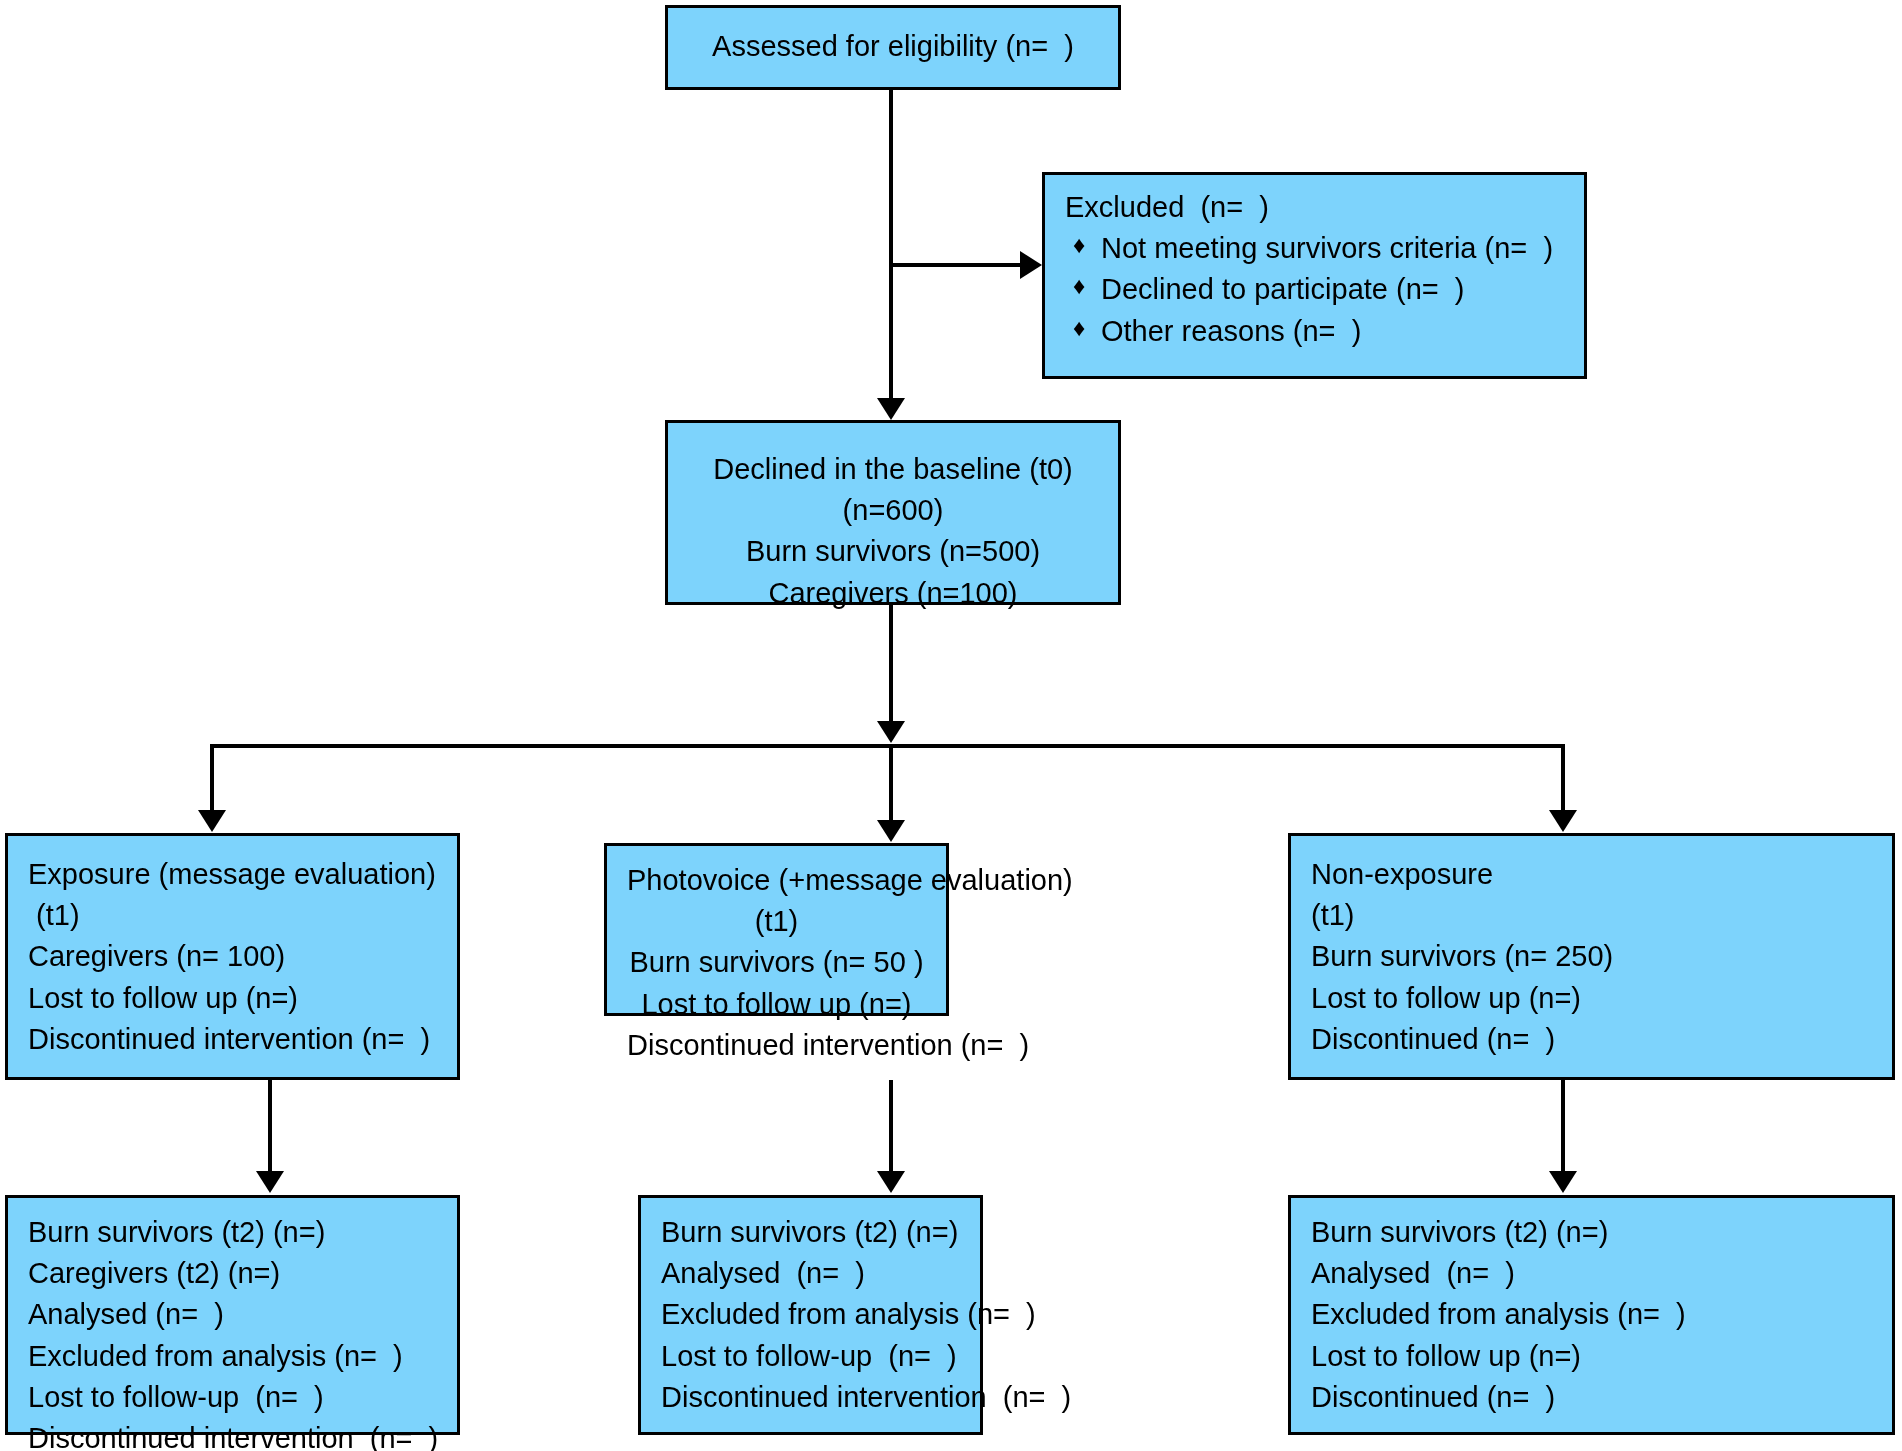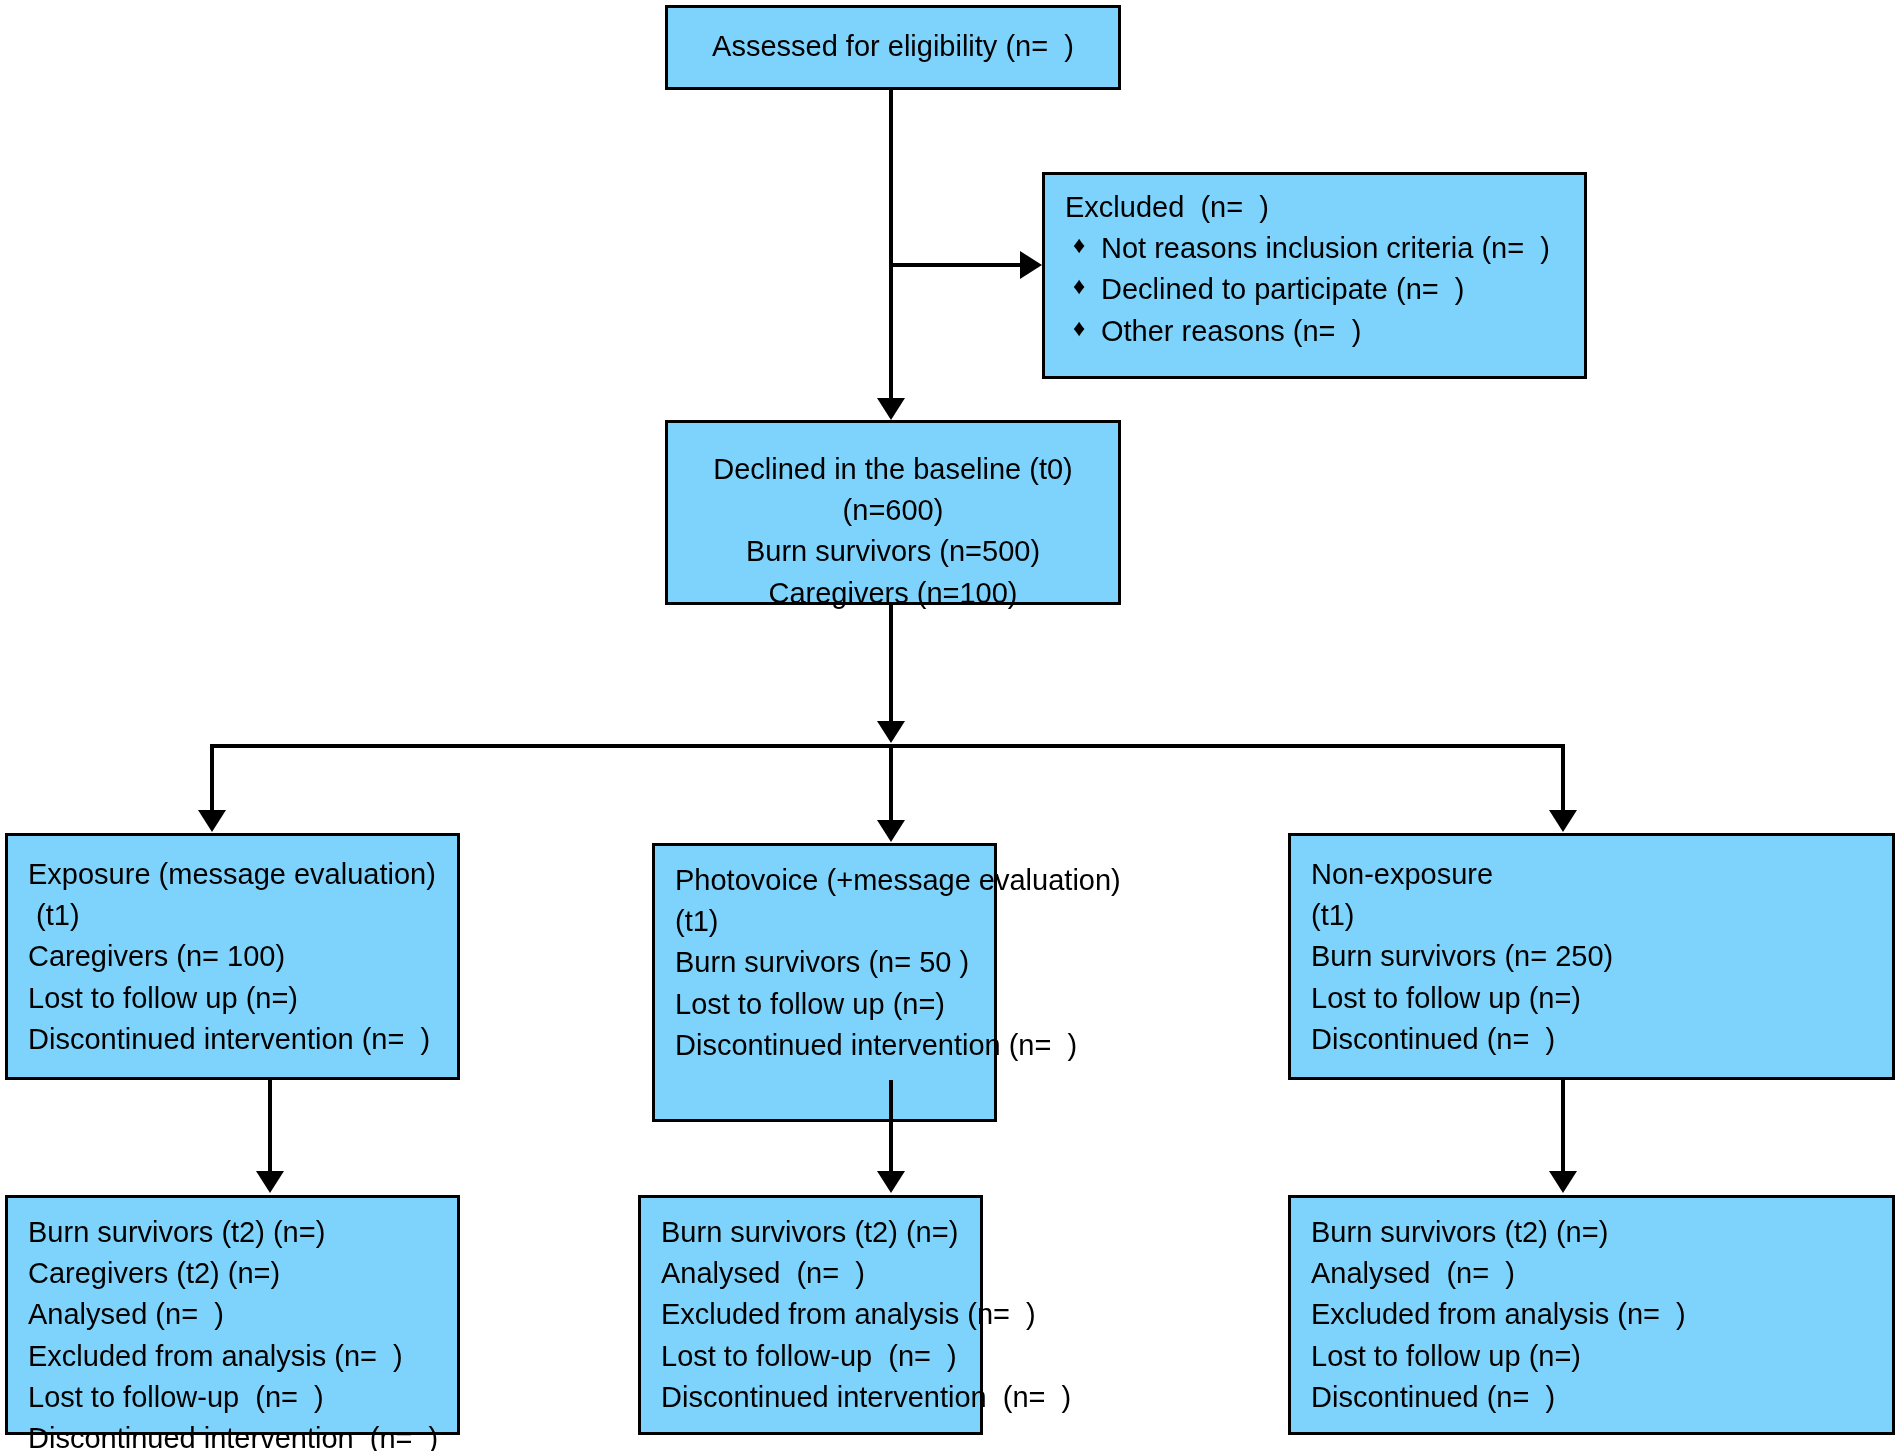--- a/index.html
+++ b/index.html
@@ -82,21 +82,21 @@
       <div class="ln">Assessed for eligibility (n=  )</div>
     </div>
   </div>
 
   <div class="node" style="left:1042px; top:172px; width:545px; height:207px;">
     <div class="body" style="padding-top:12px;">
       <div class="ln">Excluded  (n=  )</div>
       <ul class="bullets">
         <li>
           <span class="dia">♦</span>
-          <span class="ln">Not reasons inclusion criteria (n=  )</span>
+          <span class="ln">Not meeting survivors criteria (n=  )</span>
         </li>
         <li>
           <span class="dia">♦</span>
           <span class="ln">Declined to participate (n=  )</span>
         </li>
         <li>
           <span class="dia">♦</span>
           <span class="ln">Other reasons (n=  )</span>
         </li>
       </ul>
@@ -115,21 +115,21 @@
   <div class="node" style="left:5px; top:833px; width:455px; height:247px;">
     <div class="body">
       <div class="ln">Exposure (message evaluation)</div>
       <div class="ln"> (t1)</div>
       <div class="ln">Caregivers (n= 100)</div>
       <div class="ln">Lost to follow up (n=)</div>
       <div class="ln">Discontinued intervention (n=  )</div>
     </div>
   </div>
 
-  <div class="node" style="left:652px; top:843px; width:345px; height:279px;">
+  <div class="node" style="left:604px; top:843px; width:345px; height:173px;text-align:center;">
     <div class="body" style="padding-top:14px;">
       <div class="ln">Photovoice (+message evaluation)</div>
       <div class="ln">(t1)</div>
       <div class="ln">Burn survivors (n= 50 )</div>
       <div class="ln">Lost to follow up (n=)</div>
       <div class="ln">Discontinued intervention (n=  )</div>
     </div>
   </div>
 
   <div class="node" style="left:1288px; top:833px; width:607px; height:247px;">

